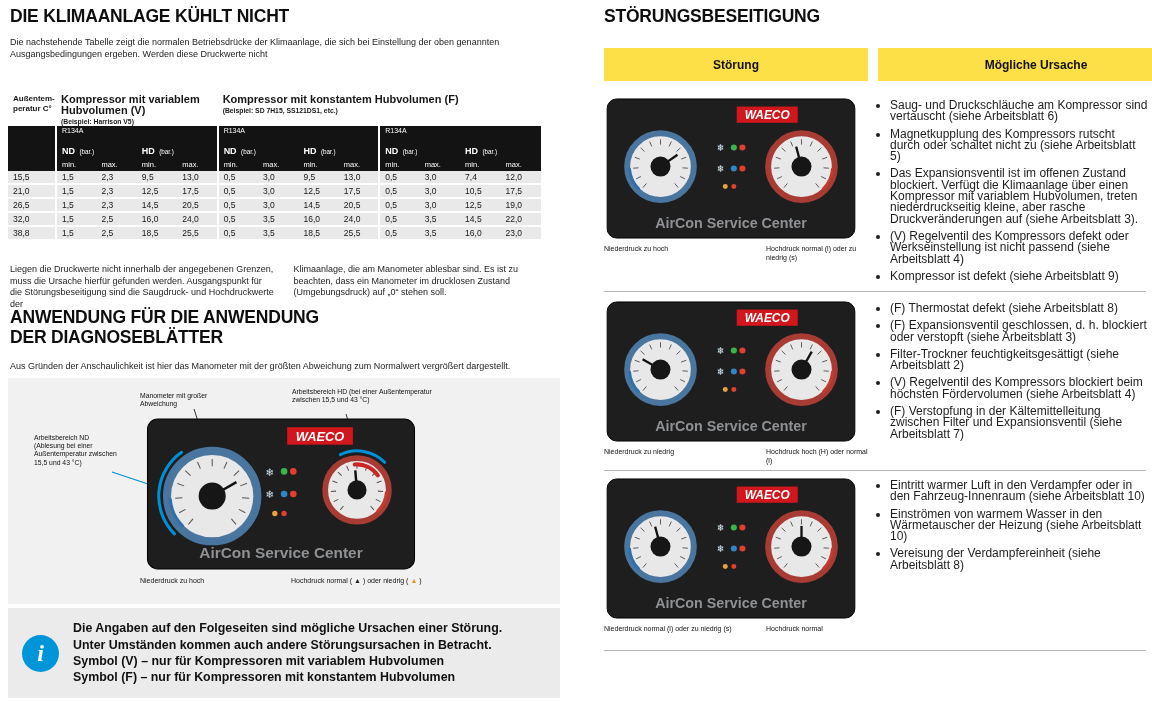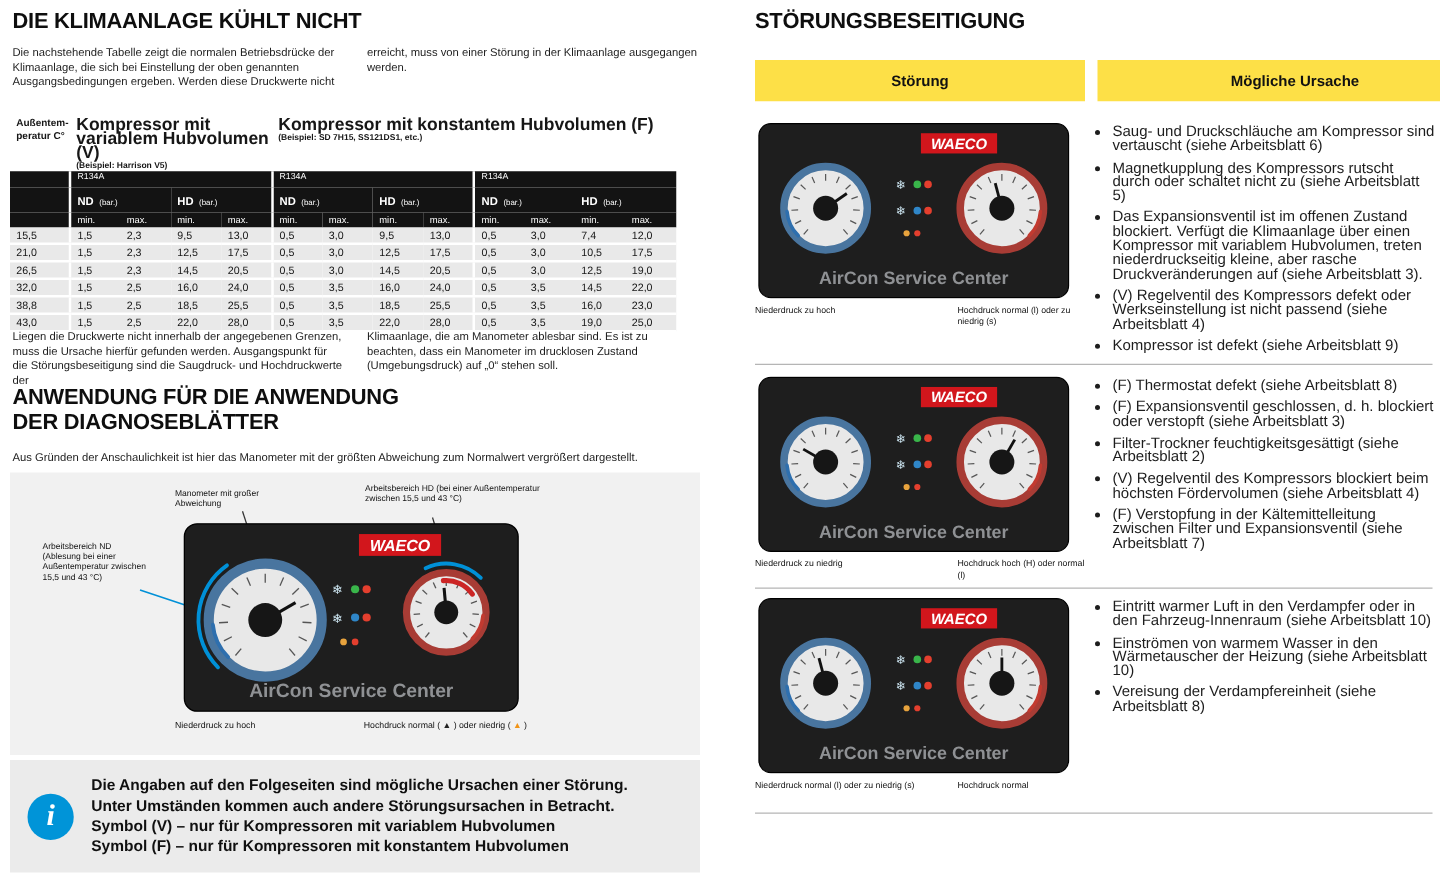--- a/index.html
+++ b/index.html
@@ -20,21 +20,21 @@
   #example-intro{left:10px;top:361px;width:549px;}
   #diagram{left:8px;top:378px;width:552px;height:226px;background:#f1f1f1;}
   #infobox{left:8px;top:608px;width:552px;height:90px;background:#ebebeb;display:flex;align-items:center;gap:14px;padding:0 10px 0 14px;}
 
   
   #pressure-table{border-collapse:collapse;table-layout:fixed;width:533px;}
   #pressure-table th,#pressure-table td{text-align:left;padding:1px 0 1px 5px;vertical-align:top;}
   .col-temp{width:48px;}
   .t-titles th{background:#fff;padding-bottom:4px;}
   .th-temp div{font-size:8px;font-weight:bold;line-height:9.5px;}
-  .g-title{font-size:14px;font-weight:bold;line-height:11px;}
+  .g-title{font-size:11px;font-weight:bold;line-height:11px;}
   .g-sub{font-size:6.8px;font-weight:bold;margin-top:2px;}
   tr.dark th{background:#131313;color:#fff;font-weight:normal;}
   .t-refrig th{font-size:7px;font-weight:bold;height:13px;padding-top:3px;}
   .t-ndhd th{height:14px;}
   .t-ndhd .nd{font-size:9px;font-weight:bold;}
   .t-ndhd .bar{font-size:6.3px;}
   .t-minmax th{font-size:7.5px;height:12px;}
   #pressure-table tbody td{background:#e9e9e9;border-bottom:2px solid #fff;height:13px;font-size:8.5px;}
   #pressure-table .g-start{border-left:2px solid #fff;}
 
@@ -83,21 +83,20 @@
 </style>
 </head>
 <body>
 
 <div id="page">
 
   <div id="title-left" class="abs h1">DIE KLIMAANLAGE KÜHLT NICHT</div>
 
   <div id="intro" class="abs two-col smalltext">
     <p>Die nachstehende Tabelle zeigt die normalen Betriebsdrücke der Klimaanlage, die sich bei Einstellung der oben genannten Ausgangsbedingungen ergeben. Werden diese Druckwerte nicht</p>
-    <p>erreicht, muss von einer Störung in der Klimaanlage ausgegangen werden.</p>
   </div>
 
   <div id="tablewrap" class="abs">
     <table id="pressure-table">
       <colgroup>
         <col class="col-temp">
           <col>
           <col>
           <col>
           <col>
@@ -224,35 +223,20 @@
             <td>18,5</td>
             <td>25,5</td>
             <td class="g-start">0,5</td>
             <td>3,5</td>
             <td>18,5</td>
             <td>25,5</td>
             <td class="g-start">0,5</td>
             <td>3,5</td>
             <td>16,0</td>
             <td>23,0</td>
-          </tr>
-          <tr>
-            <td class="c-temp">43,0</td>
-            <td class="g-start">1,5</td>
-            <td>2,5</td>
-            <td>22,0</td>
-            <td>28,0</td>
-            <td class="g-start">0,5</td>
-            <td>3,5</td>
-            <td>22,0</td>
-            <td>28,0</td>
-            <td class="g-start">0,5</td>
-            <td>3,5</td>
-            <td>19,0</td>
-            <td>25,0</td>
           </tr>
         </tbody>
     </table>
   </div>
 
   <div id="aftertext" class="abs two-col smalltext">
     <p>Liegen die Druckwerte nicht innerhalb der angegebenen Grenzen, muss die Ursache hierfür gefunden werden. Ausgangspunkt für die Störungsbeseitigung sind die Saugdruck- und Hochdruckwerte der</p>
     <p>Klimaanlage, die am Manometer ablesbar sind. Es ist zu beachten, dass ein Manometer im drucklosen Zustand (Umgebungsdruck) auf „0“ stehen soll.</p>
   </div>
 

